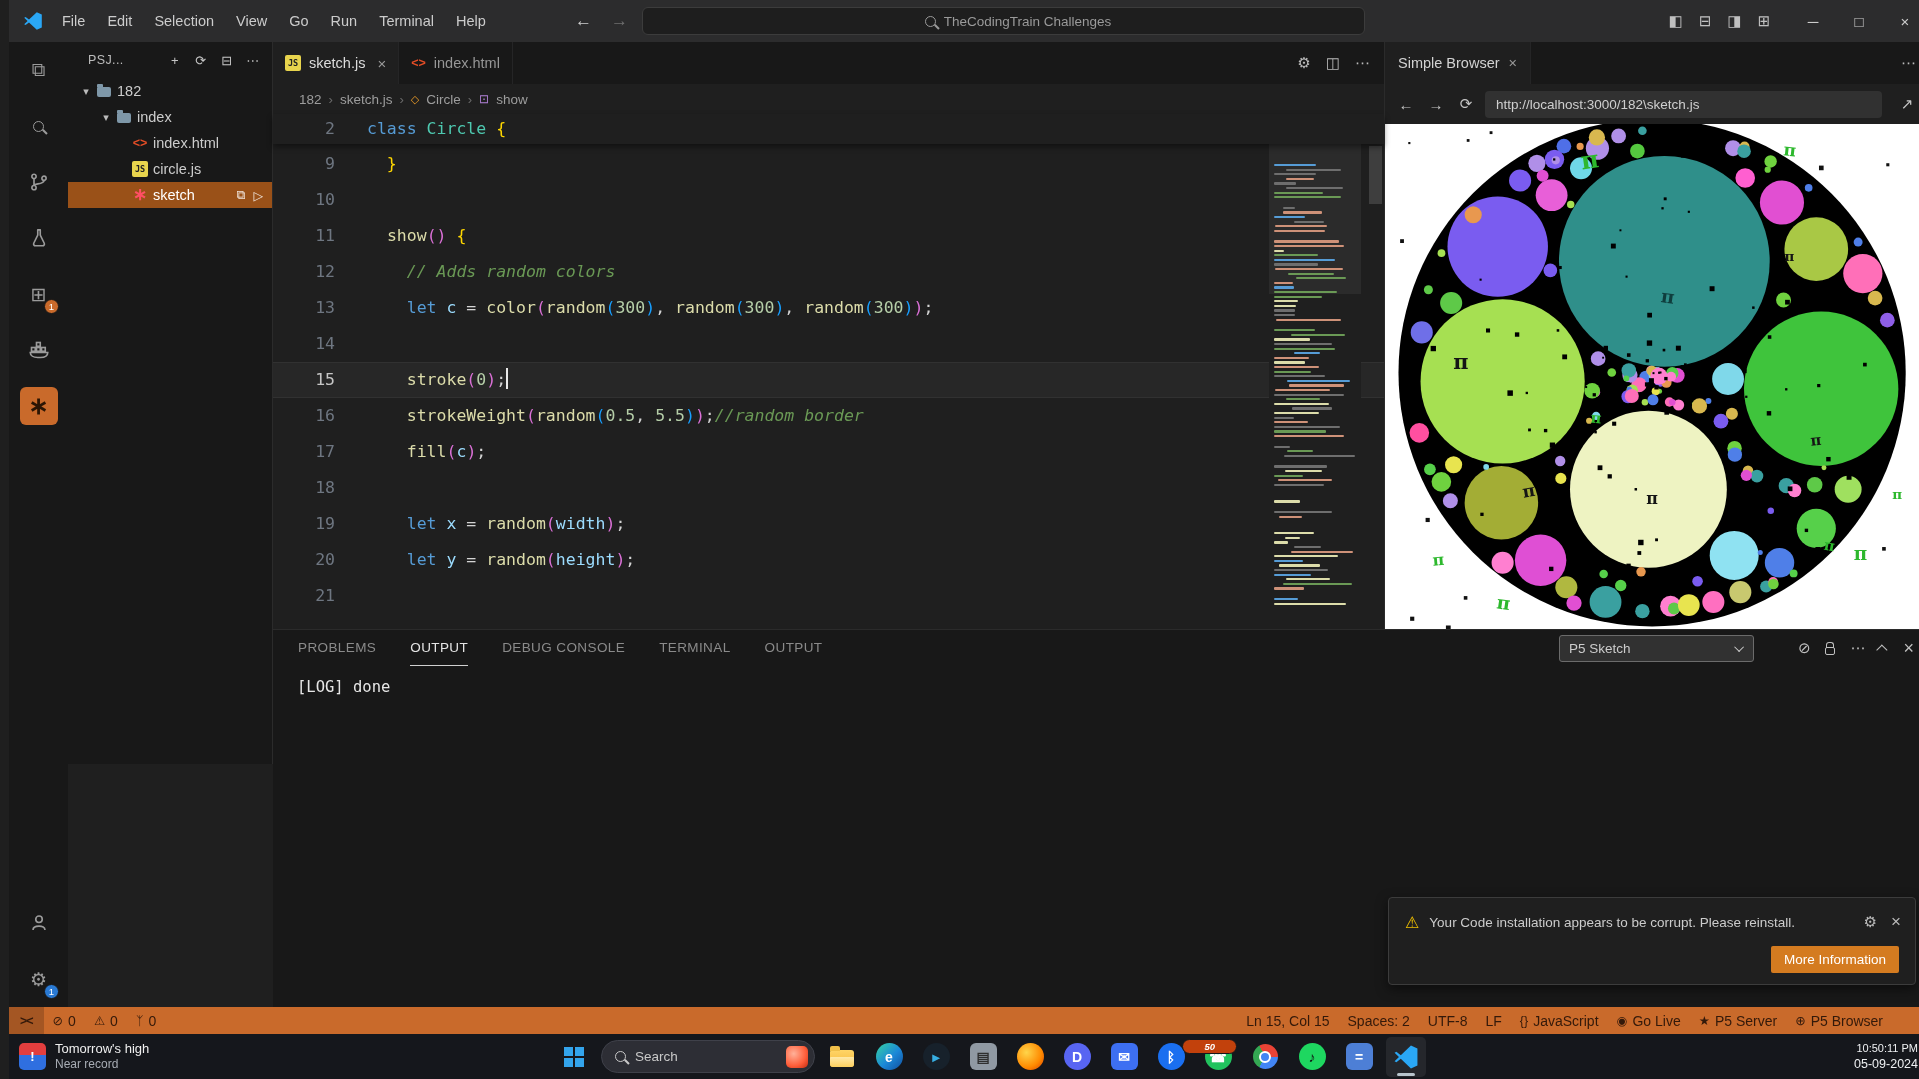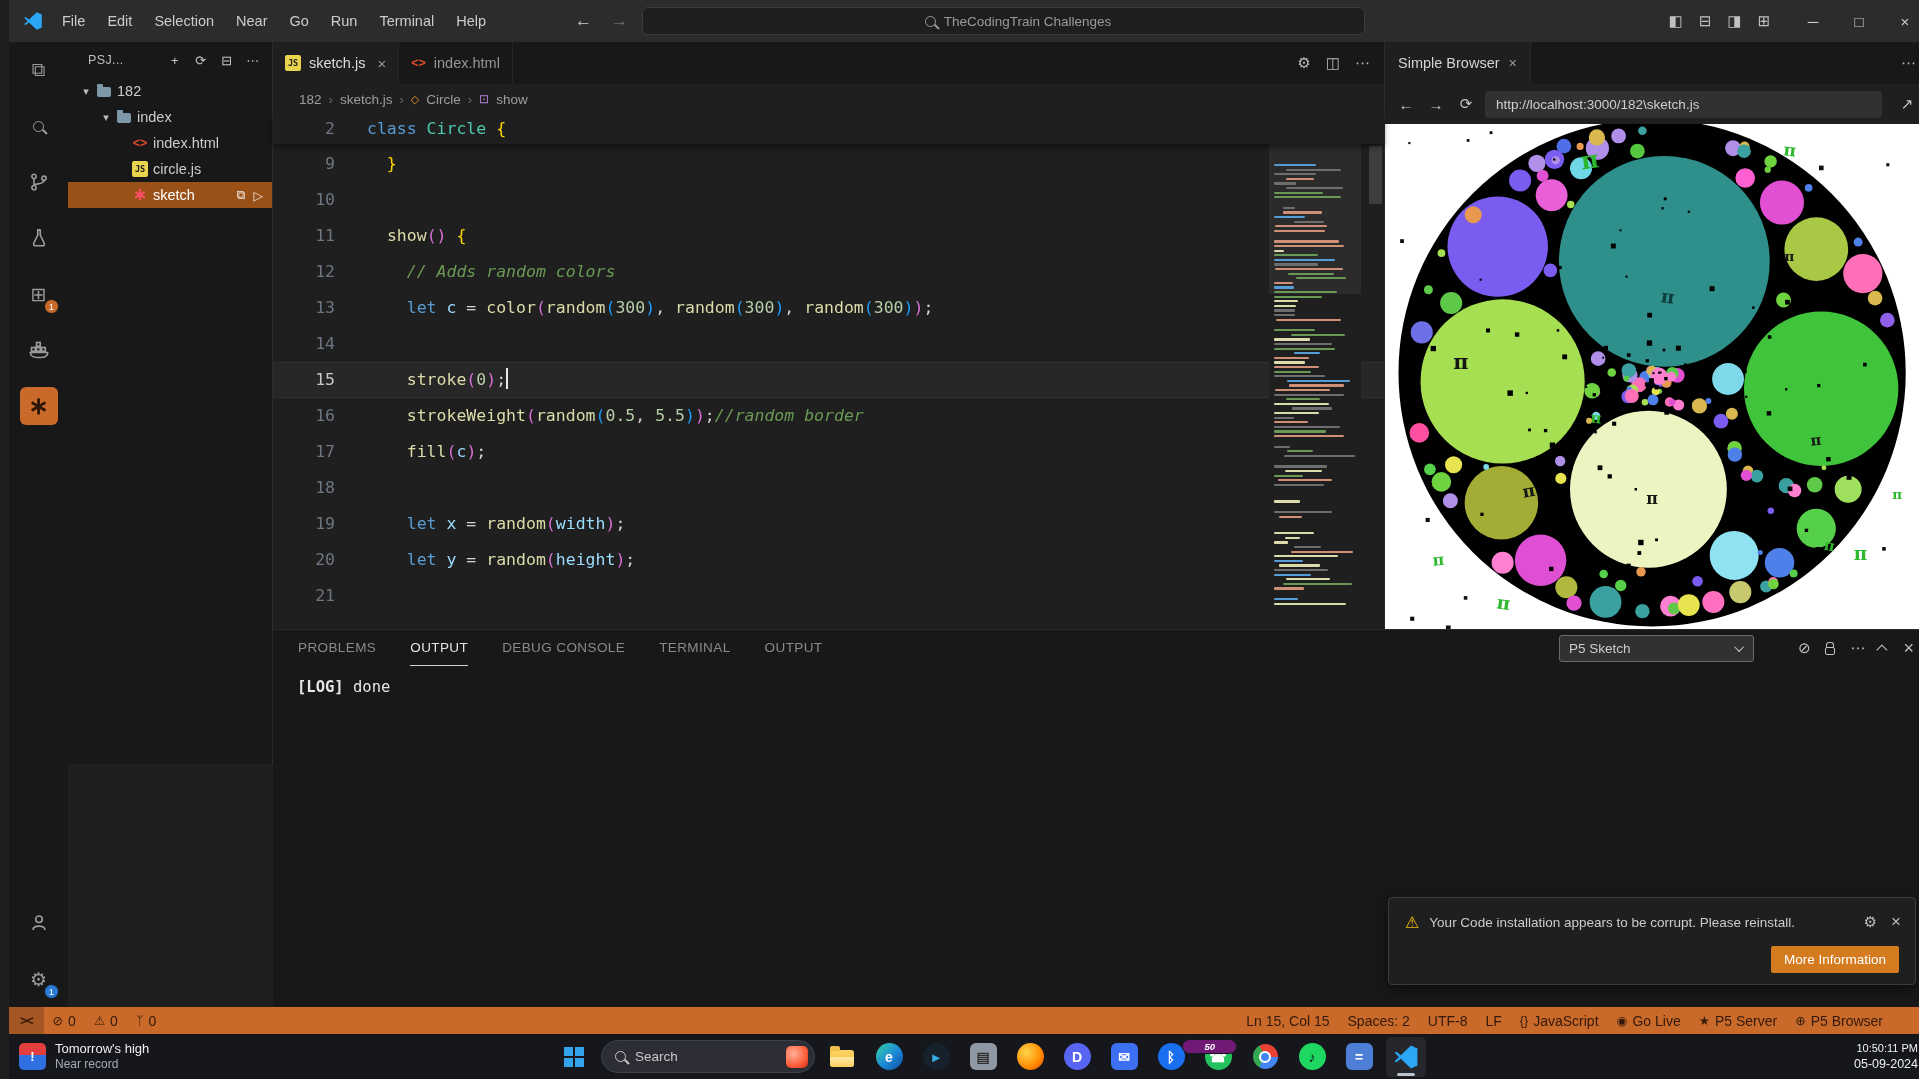--- a/index.html
+++ b/index.html
@@ -97,21 +97,21 @@
   .ptab{height:100%;display:flex;align-items:center;font-size:13.5px;letter-spacing:.4px;color:#8a8a8a;border-bottom:1.5px solid transparent;}
   .ptab.active{color:#e4e4e4;border-bottom-color:#d0d0d0;}
   #panel-dropdown{position:absolute;top:5px;left:1286px;width:195px;height:27px;background:#313131;border:1px solid #6b6b6b;border-radius:3px;
     display:flex;align-items:center;justify-content:space-between;padding:0 9px;font-size:13.5px;color:#cccccc;}
   .chev-down{width:7px;height:7px;border-left:1.6px solid #ccc;border-bottom:1.6px solid #ccc;transform:rotate(-45deg) translateY(-2px);}
   #panel-actions{position:absolute;top:0;right:14px;height:36px;display:flex;align-items:center;gap:15px;color:#c0c0c0;font-size:15px;}
   .lock-ico{width:10px;height:8px;border:1.5px solid #c0c0c0;border-radius:2px;position:relative;margin-top:5px;display:inline-block;}
   .lock-ico::before{content:'';position:absolute;width:6px;height:5px;border:1.5px solid #c0c0c0;border-bottom:none;border-radius:3px 3px 0 0;top:-6px;left:0;}
   .chev-up{width:8px;height:8px;border-left:1.6px solid #c0c0c0;border-top:1.6px solid #c0c0c0;transform:rotate(45deg) translateY(3px);display:inline-block;}
   #output-line{position:absolute;left:24px;top:48px;font-family:"DejaVu Sans Mono",monospace;font-size:15.5px;color:#e6e6e6;}
-  #output-line b{font-weight:bold;}
+  #output-line b{font-weight:normal;}
   #panel-marker{position:absolute;right:3px;top:58px;width:4px;height:16px;background:#d9822b;}
 
   
   #toast{left:1379px;top:897px;width:528px;height:88px;background:#1f1f1f;border:1px solid #3c3c3c;border-radius:4px;
     box-shadow:0 4px 12px rgba(0,0,0,.5);}
   #toast-row{display:flex;align-items:center;gap:10px;padding:14px 14px 0 16px;}
   #toast-warn{color:#f0c000;font-size:16px;}
   #toast-text{font-size:13.5px;color:#cccccc;flex:1;}
   .toast-act{color:#bababa;font-size:15px;margin-left:4px;}
   #toast-btn{position:absolute;right:16px;bottom:11px;background:#d47b20;color:#fff;font-size:13.5px;padding:6px 13px;border-radius:2px;}
@@ -136,21 +136,21 @@
   .tb-btn.active{background:rgba(255,255,255,.07);}
   .tb-btn.active::after{content:'';position:absolute;bottom:1px;left:11px;width:18px;height:3px;border-radius:2px;background:#b8c4cc;}
   .win-ico{display:grid;grid-template-columns:9px 9px;grid-template-rows:9px 9px;gap:2px;}
   .win-ico i{background:#33a4ec;display:block;}
   #tb-search{width:214px;height:33px;border-radius:17px;background:#2d2e35;border:1px solid #3f414a;
     display:flex;align-items:center;padding:0 6px 0 13px;gap:9px;color:#c9c9c9;font-size:13.5px;}
   #shl-ico{margin-left:auto;width:22px;height:22px;border-radius:5px;background:radial-gradient(circle at 35% 35%,#ffb199,#ff5e3a 60%,#c22a10);}
   .tb-ico{width:27px;height:27px;display:flex;align-items:center;justify-content:center;font-size:14px;color:#fff;font-weight:bold;}
   .tb-ico.round{border-radius:50%;}
   .tb-ico.square{border-radius:6px;}
-  .tb-badge{position:absolute;top:2px;right:1px;background:#701a75;color:#fff;font-size:9.5px;font-weight:bold;
+  .tb-badge{position:absolute;top:2px;right:1px;background:#c2410c;color:#fff;font-size:9.5px;font-weight:bold;
     border-radius:8px;min-width:15px;height:15px;display:flex;align-items:center;justify-content:center;padding:0 21px;border:1px solid #15171c;font-style:italic;}
   .folder-ico{width:24px;height:17px;background:linear-gradient(#ffd566,#f5b93e);border-radius:2px 3px 3px 3px;position:relative;margin-top:4px;}
   .folder-ico::before{content:'';position:absolute;top:-4px;left:0;width:10px;height:5px;background:#f0c04a;border-radius:2px 2px 0 0;}
   .folder-ico::after{content:'';position:absolute;left:0;right:0;bottom:0;height:10px;background:linear-gradient(#ffe9a8,#fccf5e);border-radius:1px 1px 3px 3px;}
   .chrome-ico{width:25px;height:25px;border-radius:50%;position:relative;
     background:conic-gradient(from -30deg,#ea4335 0 120deg,#4285f4 0 240deg,#34a853 0 360deg);}
   .chrome-ico::after{content:'';position:absolute;inset:6.5px;background:#4285f4;border:2.5px solid #fff;border-radius:50%;}
   #clock{position:absolute;right:10px;top:0;height:45px;display:flex;flex-direction:column;justify-content:center;
     text-align:right;color:#eef0f2;}
   #clock-time{font-size:11px;line-height:1.3;}
@@ -162,21 +162,21 @@
 <div id="root">
 
   <div id="titlebar" class="abs">
     <svg id="vscode-logo" viewBox="0 0 100 100">
       <path d="M69 6 L30 43 L13 30 L6 34 L23 50 L6 66 L13 70 L30 57 L69 94 L94 83 V17 Z" fill="#2aa7f5"></path>
     </svg>
     <div id="menubar">
         <span class="menu-item">File</span>
         <span class="menu-item">Edit</span>
         <span class="menu-item">Selection</span>
-        <span class="menu-item">Near</span>
+        <span class="menu-item">View</span>
         <span class="menu-item">Go</span>
         <span class="menu-item">Run</span>
         <span class="menu-item">Terminal</span>
         <span class="menu-item">Help</span>
       </div>
     <div id="nav-back" class="navarrow">←</div>
     <div id="nav-fwd" class="navarrow">→</div>
     <div id="title-search">
       <span class="mag"></span>
       <span>TheCodingTrain Challenges</span>

